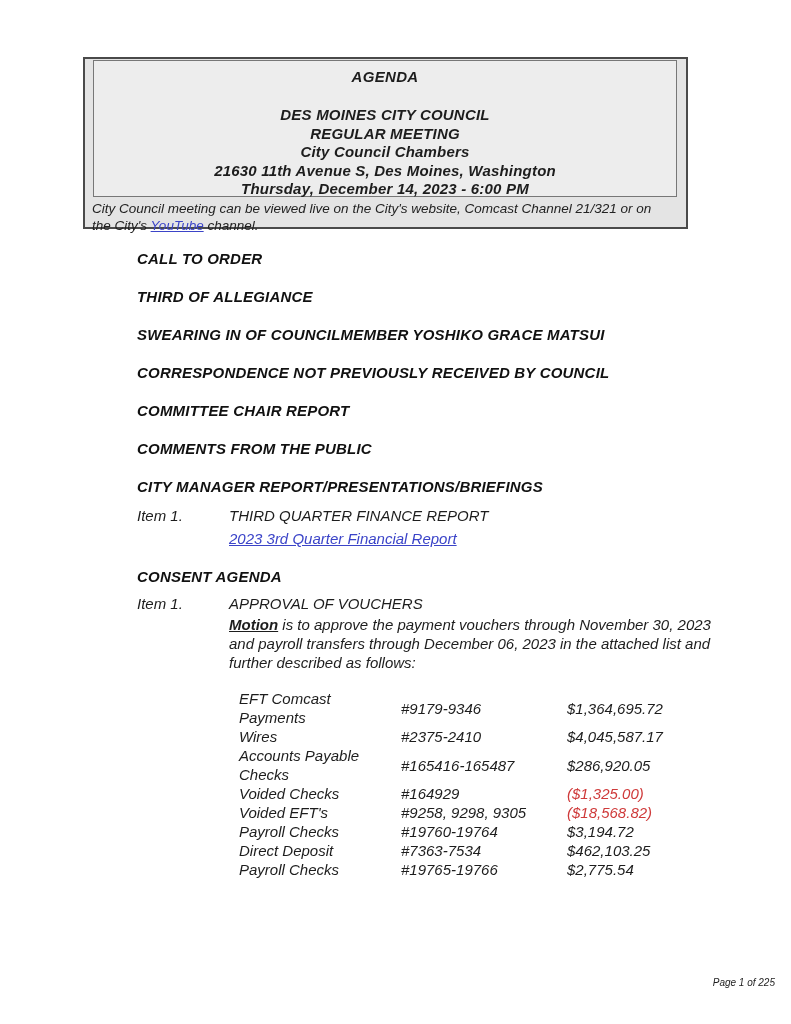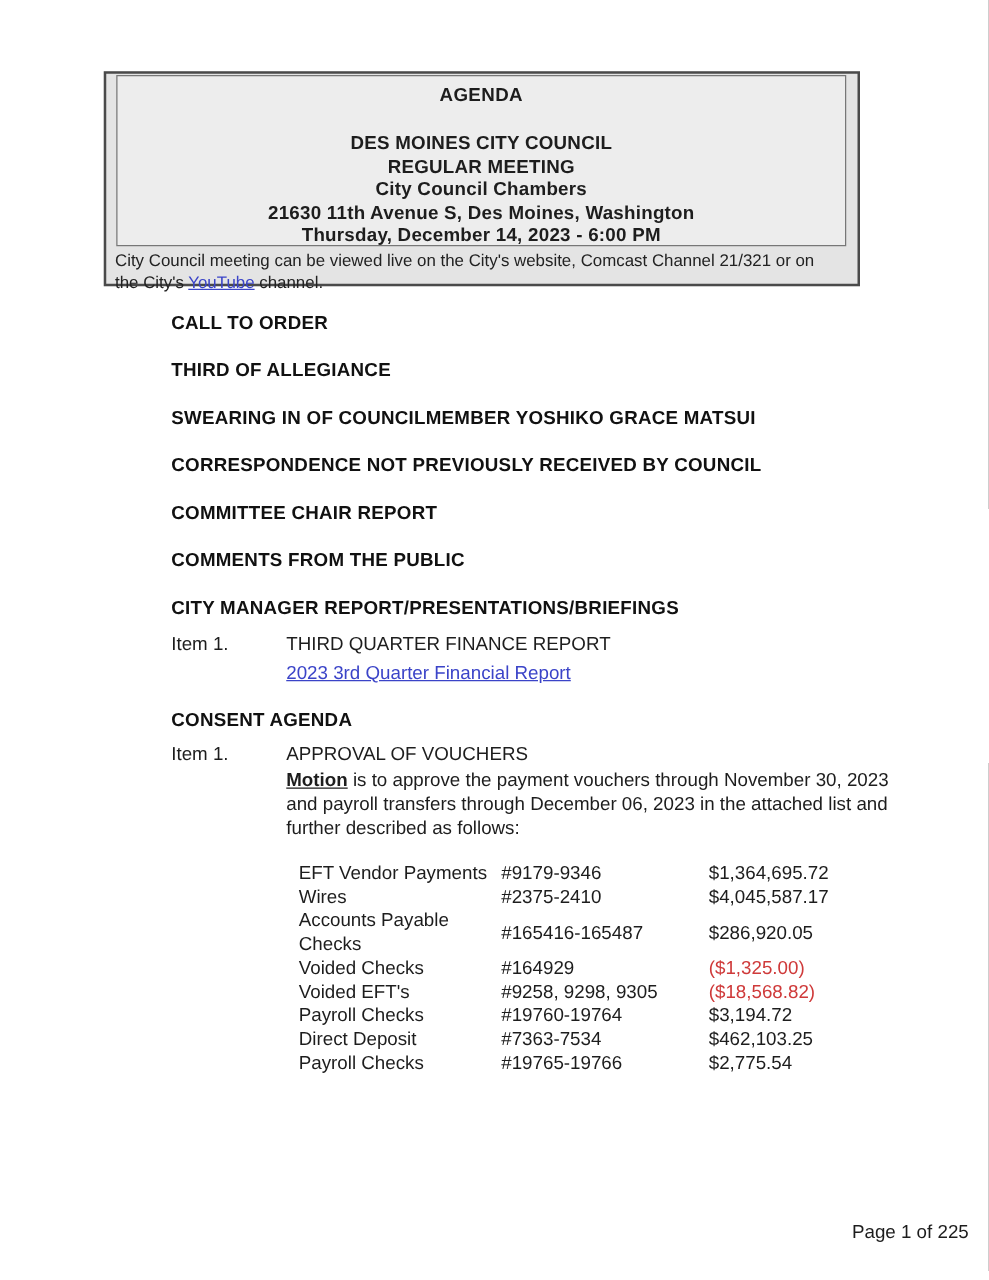--- a/index.html
+++ b/index.html
@@ -13,20 +13,21 @@
   html, body { margin: 0; padding: 0; background: #888; }
   .page {
     position: relative;
     width: 791px;
     height: 1024px;
     background: #ffffff;
     font-family: "Liberation Sans", sans-serif;
     color: #1d1d1d;
     overflow: hidden;
     margin: 0 auto;
+    font-style: italic;
   }
 
   
   .header-box {
     position: absolute;
     left: 83px;
     top: 57px;
     width: 605px;
     height: 172px;
     border: 2px solid var(--border-dark);
@@ -114,21 +115,21 @@
   .voucher-label   { width: 162px; flex-shrink: 0; }
   .voucher-numbers { width: 166px; flex-shrink: 0; }
   .voucher-amount  { flex: 1; }
   .voucher-amount.neg { color: var(--negative); }
 
   
   .page-footer {
     position: absolute;
     top: 977px;
     right: 16px;
-    font-size: 15px;
+    font-size: 10px;
     color: #1d1d1d;
   }
 </style>
 </head>
 <body>
 
 <div class="page">
 
   <div class="header-box">
     <div class="header-inner">
@@ -163,21 +164,21 @@
 
     <div class="item-row">
       <span class="item-label">Item 1.</span>
       <span class="item-title">APPROVAL OF VOUCHERS</span>
     </div>
 
     <div class="motion-para"><span class="motion-word">Motion</span><span> is to approve the payment vouchers through November 30, 2023 and payroll transfers through December 06, 2023 in the attached list and further described as follows:</span></div>
 
     <div class="voucher-table">
       <div class="voucher-row">
-        <span class="voucher-label">EFT Vendor Payments</span>
+        <span class="voucher-label">EFT Comcast Payments</span>
         <span class="voucher-numbers">#9179-9346</span>
         <span class="voucher-amount">$1,364,695.72</span>
       </div>
       <div class="voucher-row">
         <span class="voucher-label">Wires</span>
         <span class="voucher-numbers">#2375-2410</span>
         <span class="voucher-amount">$4,045,587.17</span>
       </div>
       <div class="voucher-row">
         <span class="voucher-label">Accounts Payable Checks</span>

